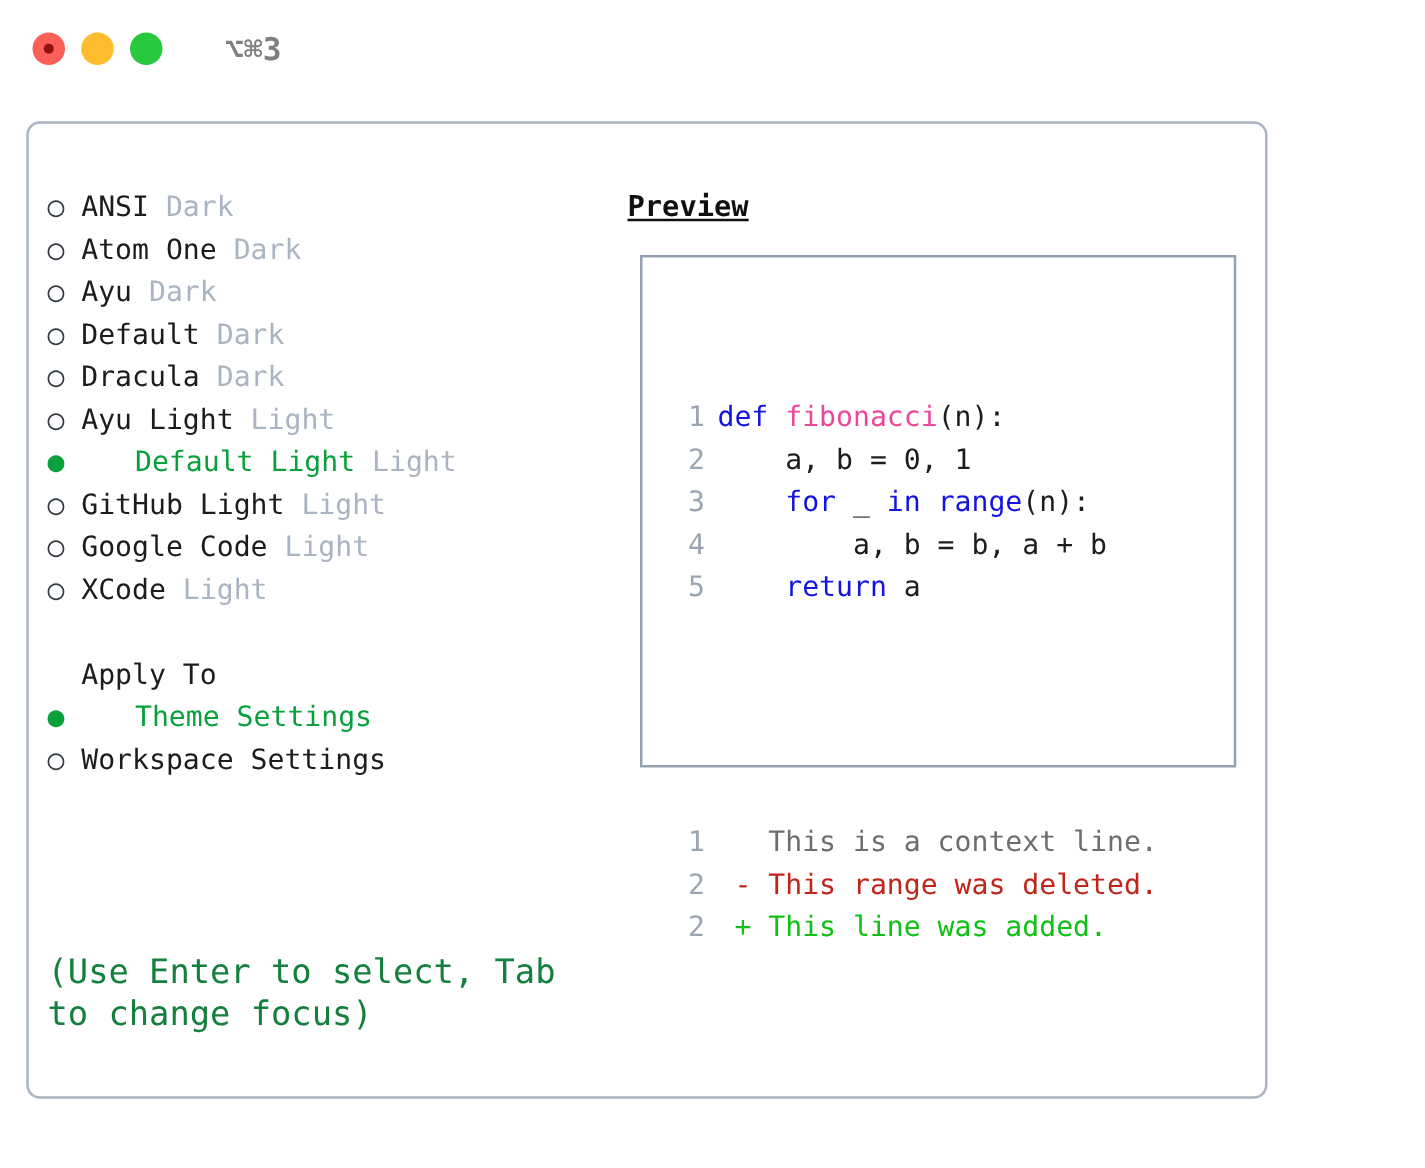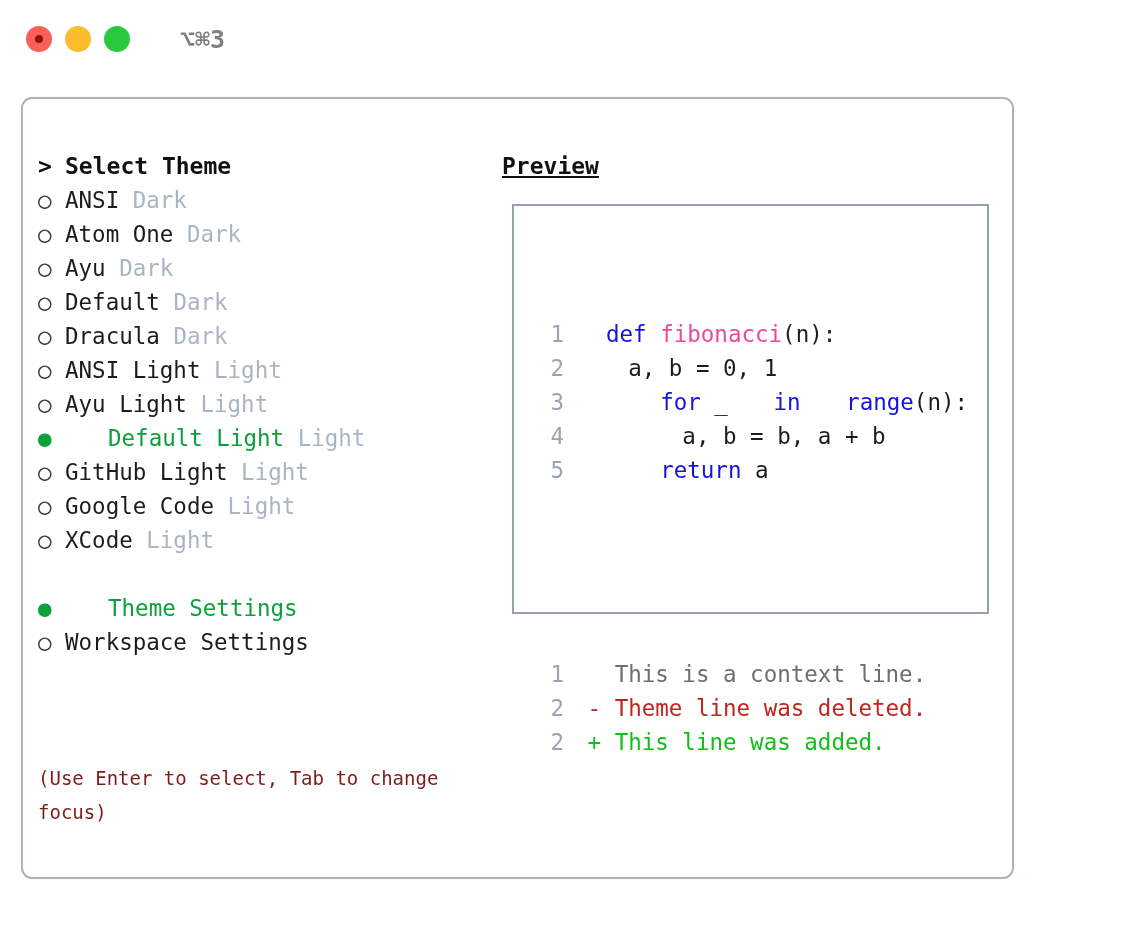--- a/index.html
+++ b/index.html
@@ -116,23 +116,23 @@
   .row.selected .marker { color: #0aa03c; }
   .tag {
     color: #aab4c2;
   }
   .spacer-row { height: 34px; }
   .hint {
     position: absolute;
     left: 15px;
     top: 662px;
     width: 420px;
-    font-size: 19px;
-    line-height: 34px;
-    color: #7f1d1d;
+    font-size: 27px;
+    line-height: 34px;
+    color: #15803d;
   }
 
   
   .right-col {
     position: absolute;
     left: 479px;
     top: 50px;
     width: 490px;
   }
   .preview-title {
@@ -165,21 +165,21 @@
     height: 34px;
     line-height: 34px;
   }
   .lno {
     display: inline-block;
     width: 30px;
     text-align: right;
     color: #9aa5b1;
     margin-right: 10px;
   }
-  .kw   { color: #1414e0; margin-left: 32px; }
+  .kw   { color: #1414e0; }
   .fn   { color: #ec4899; }
   .plain{ color: #1c1c1c; }
   .blank-line { height: 34px; }
   .ctx  { color: #6e6e6e; }
   .del  { color: #c0241b; }
   .add  { color: #10c017; }
 </style>
 </head>
 <body>
 
@@ -191,50 +191,49 @@
       <span class="light yellow"></span>
       <span class="light green"></span>
     </div>
     <div class="shortcut">⌥⌘3</div>
   </div>
 
   <div class="panel">
     <div class="panel-inner">
 
       <div class="left-col">
-        <div class="row heading-row"><span class="marker">&gt;</span><span>Select Theme</span></div>
         <div id="theme-list">
             <div class="row"><span class="marker">○</span><span class="label">ANSI</span><span> </span><span class="tag">Dark</span></div>
             <div class="row"><span class="marker">○</span><span class="label">Atom One</span><span> </span><span class="tag">Dark</span></div>
             <div class="row"><span class="marker">○</span><span class="label">Ayu</span><span> </span><span class="tag">Dark</span></div>
             <div class="row"><span class="marker">○</span><span class="label">Default</span><span> </span><span class="tag">Dark</span></div>
             <div class="row"><span class="marker">○</span><span class="label">Dracula</span><span> </span><span class="tag">Dark</span></div>
-            <div class="row"><span class="marker">○</span><span class="label">ANSI Light</span><span> </span><span class="tag">Light</span></div>
             <div class="row"><span class="marker">○</span><span class="label">Ayu Light</span><span> </span><span class="tag">Light</span></div>
             <div class="row selected"><span class="marker">●</span><span class="label">Default Light</span><span> </span><span class="tag">Light</span></div>
             <div class="row"><span class="marker">○</span><span class="label">GitHub Light</span><span> </span><span class="tag">Light</span></div>
             <div class="row"><span class="marker">○</span><span class="label">Google Code</span><span> </span><span class="tag">Light</span></div>
             <div class="row"><span class="marker">○</span><span class="label">XCode</span><span> </span><span class="tag">Light</span></div>
           </div>
         <div class="spacer-row"></div>
+        <div class="row"><span class="marker"> </span><span>Apply To</span></div>
         <div id="apply-list">
             <div class="row selected"><span class="marker">●</span><span class="label">Theme Settings</span></div>
             <div class="row"><span class="marker">○</span><span class="label">Workspace Settings</span></div>
           </div>
       </div>
 
       <div class="hint">(Use Enter to select, Tab to change focus)</div>
 
       <div class="right-col">
         <div class="preview-title">Preview</div>
       </div>
 
       <div class="preview-box">
         <div class="code">
           <div id="code-lines"><div class="code-line"><span class="lno">1</span><span class="kw">def </span><span class="fn">fibonacci</span><span class="plain">(n):</span></div><div class="code-line"><span class="lno">2</span><span class="plain">    a, b = 0, 1</span></div><div class="code-line"><span class="lno">3</span><span class="plain">    </span><span class="kw">for</span><span class="plain"> _ </span><span class="kw">in</span><span class="plain"> </span><span class="kw">range</span><span class="plain">(n):</span></div><div class="code-line"><span class="lno">4</span><span class="plain">        a, b = b, a + b</span></div><div class="code-line"><span class="lno">5</span><span class="plain">    </span><span class="kw">return</span><span class="plain"> a</span></div></div>
           <div class="blank-line"></div>
-          <div id="diff-lines"><div class="code-line"><span class="lno">1</span><span class="ctx">   This is a context line.</span></div><div class="code-line"><span class="lno">2</span><span class="del"> - Theme line was deleted.</span></div><div class="code-line"><span class="lno">2</span><span class="add"> + This line was added.</span></div></div>
+          <div id="diff-lines"><div class="code-line"><span class="lno">1</span><span class="ctx">   This is a context line.</span></div><div class="code-line"><span class="lno">2</span><span class="del"> - This range was deleted.</span></div><div class="code-line"><span class="lno">2</span><span class="add"> + This line was added.</span></div></div>
         </div>
       </div>
 
     </div>
   </div>
 </div>
 
 </body></html>

